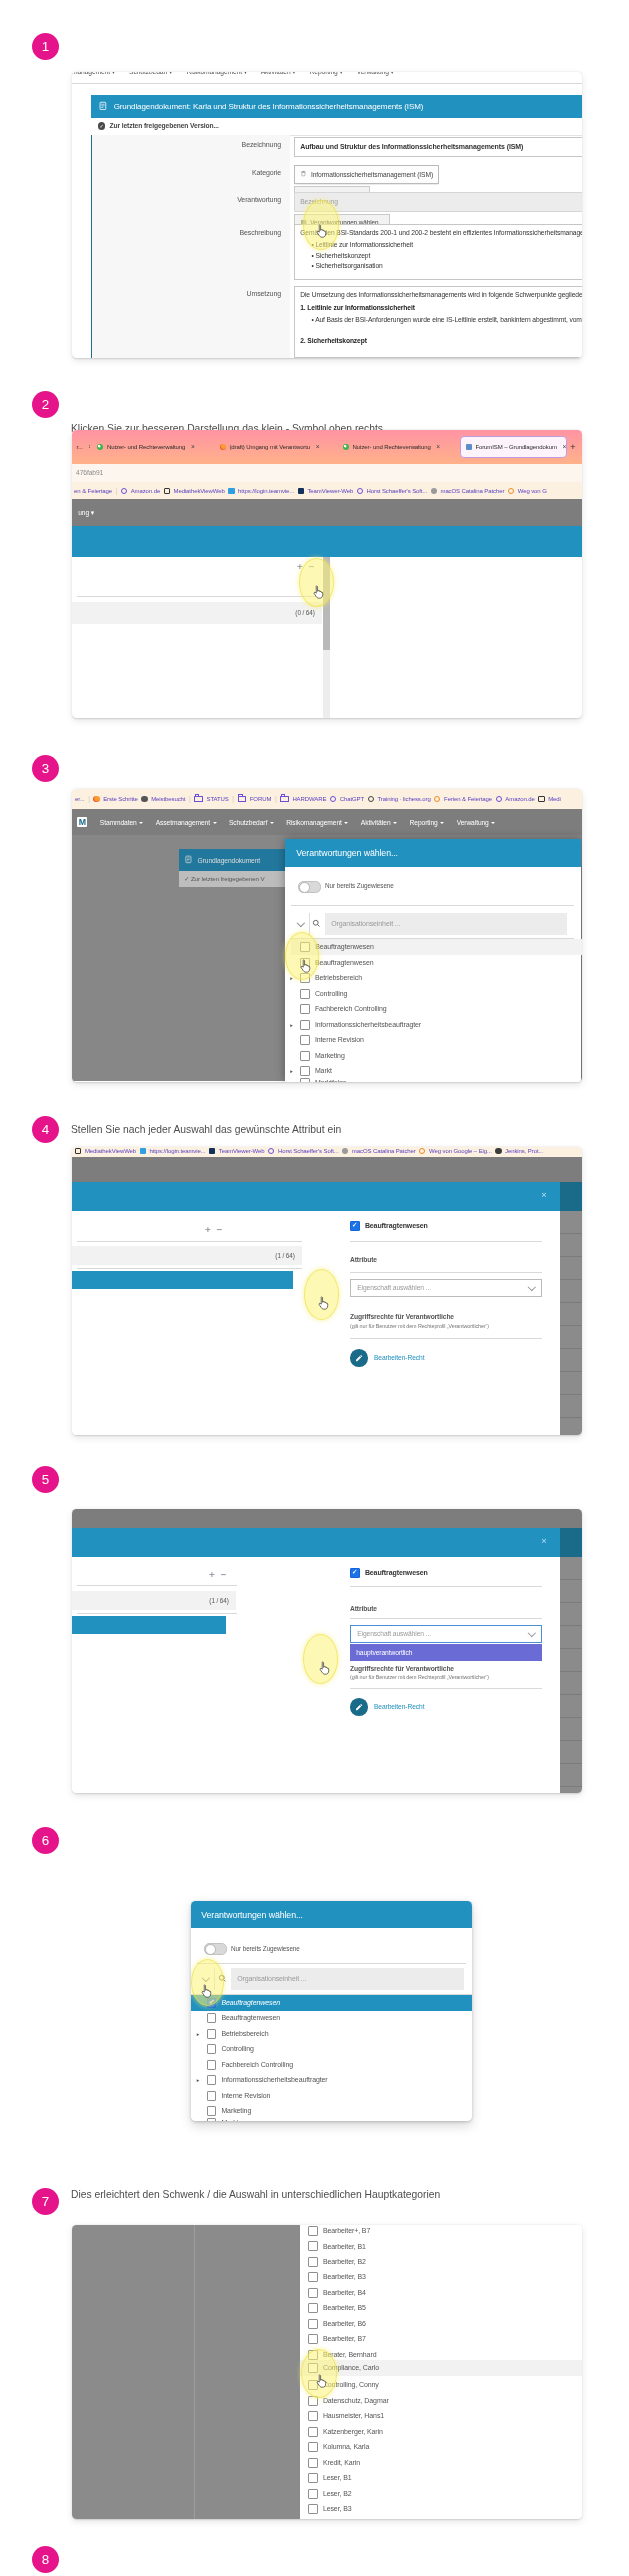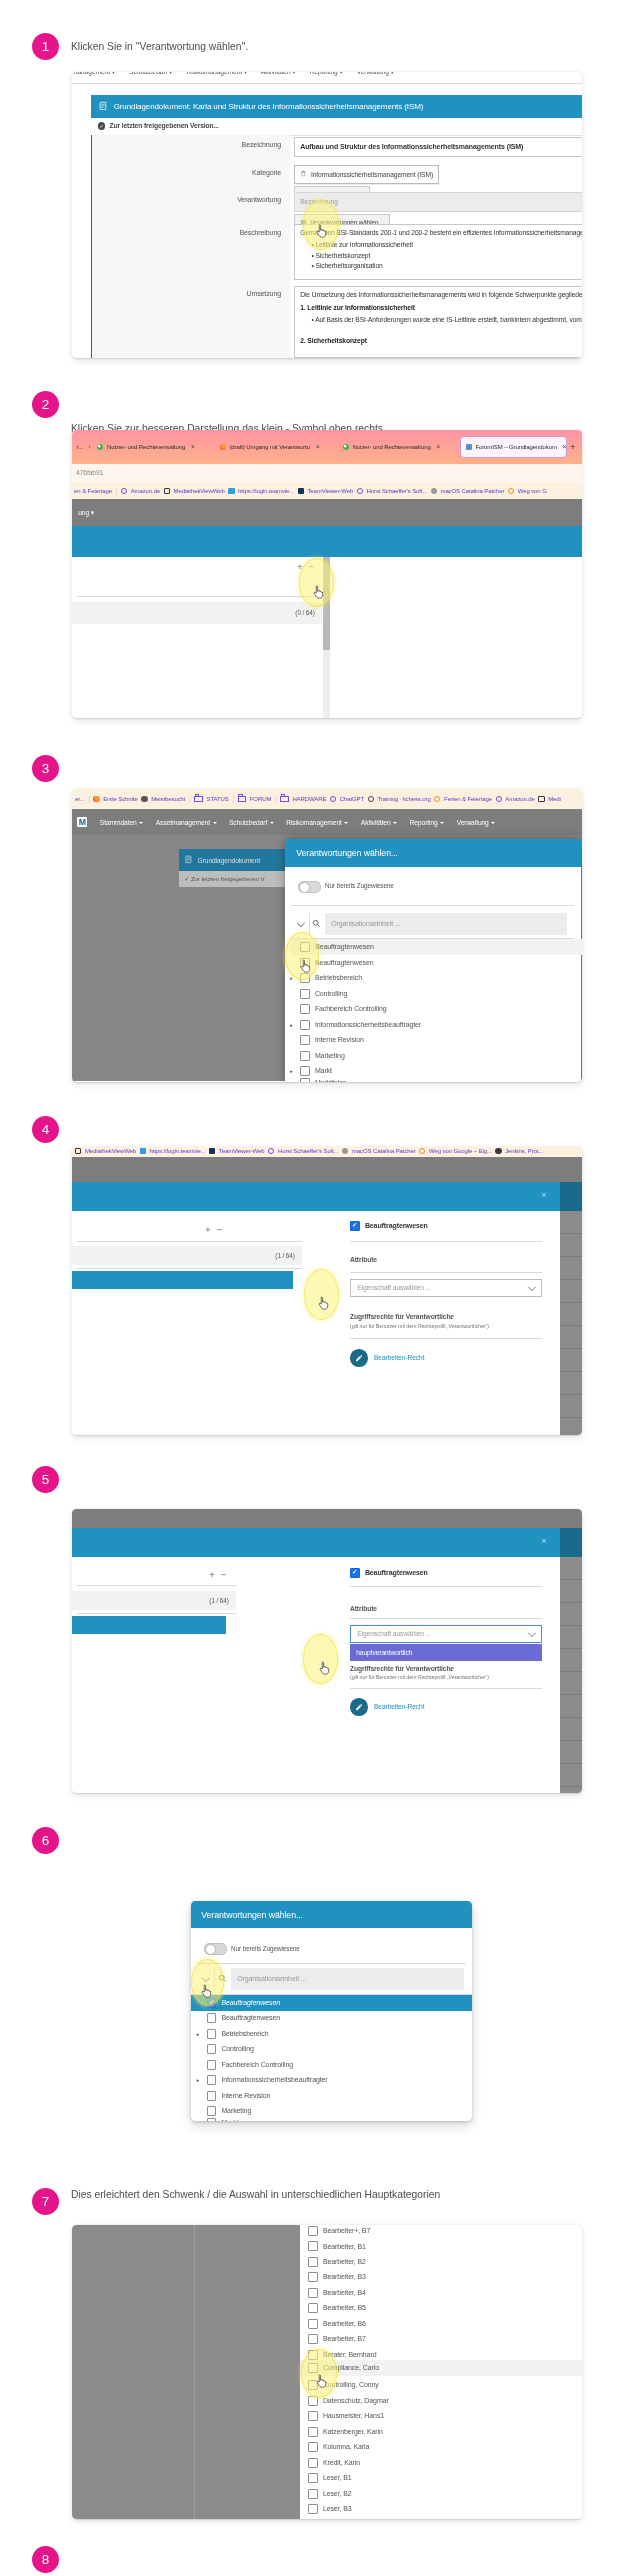--- a/index.html
+++ b/index.html
@@ -55,21 +55,20 @@
   .menuitem{display:flex;align-items:center;gap:2.6px;color:#fff;font-size:6.7px;}
   .menuitem .dn{width:0;height:0;border-left:2.1px solid transparent;border-right:2.1px solid transparent;border-top:2.1px solid #fff;margin-top:1px;}
   .mtitle{color:#fff;font-size:8.8px;}
 </style>
 </head>
 <body>
 
 <div id="page">
 
   <div class="circle" style="top:33px">1</div>
-  <div class="stext" style="top:38px;width:526px">Klicken Sie in ''Verantwortung wählen''.</div>
 
   <div class="card app" style="top:72px;height:286px">
     <div class="ab" style="left:0;top:-3.6px;width:510px;color:#555;font-size:6.7px;white-space:pre">management ▾        Schutzbedarf ▾        Risikomanagement ▾        Aktivitäten ▾        Reporting ▾        Verwaltung ▾</div>
     <div class="divl" style="left:0;top:11.3px;width:510px"></div>
     <div class="ab bluebar" style="left:18.5px;top:23px;width:492px;height:23px;display:flex;align-items:center;gap:6.2px;padding-left:7.2px">
       <span><svg viewBox="0 0 24 24" width="9.8" height="9.8">
             <rect x="5" y="3" width="14" height="18" rx="2" fill="none" stroke="#fff" stroke-width="2"></rect>
             <path d="M8 8h8M8 12h8M8 16h5" stroke="#fff" stroke-width="1.6"></path>
           </svg></span>
       <span class="mtitle" style="font-size:8px">Grundlagendokument: Karla und Struktur des Informationssicherheitsmanagements (ISM)</span>
@@ -331,20 +330,21 @@
         <span>Marktfolge</span>
       </div>
 
     <div class="hl" style="left:213px;top:143px;width:32px;height:46px"></div>
     <div class="cursor" style="left:227px;top:170px"><svg width="12.4" height="14.4" viewBox="0 0 24 28">
           <path d="M9 2c1 0 1.8.8 1.8 1.8v8.4l1.2-.3c.2-1.8 2.8-1.7 3 .1l.2 1.2c.4-1.3 2.5-1.1 2.7.3l.2 1c.5-1 2.3-.8 2.5.5.3 2 .6 4.6-.3 6.8-.9 2.2-2.3 3.9-5.8 3.9-3.1 0-4.8-1.1-6.2-3.1l-4-5.7c-1.2-1.7.9-3.5 2.5-2.2l1.4 1.2V3.8C7.2 2.8 8 2 9 2z" fill="#fff" stroke="#222" stroke-width="1.3" stroke-linejoin="round"></path>
         </svg></div>
   </div>
 
   <div class="circle" style="top:1116px">4</div>
+  <div class="stext" style="top:1121px;width:531px">Stellen Sie nach jeder Auswahl das gewünschte Attribut ein</div>
 
   <div class="card app" style="top:1147px;height:288px">
     <div class="ab bmrow" style="left:0;top:-3.1px;width:510px;height:13.4px;background:#fcf0e1;padding-left:3.1px;box-sizing:border-box;overflow:hidden">
       <span class="bicon" style="border-radius:1px;border:0.8px solid #333;box-sizing:border-box"></span>
         <span>MediathekViewWeb</span>
       <span class="bicon" style="border-radius:1px;background:#2e9fe0"></span>
         <span>https://login.teamvie...</span>
       <span class="bicon" style="border-radius:1px;background:#14315c"></span>
         <span>TeamViewer-Web</span>
       <span class="bicon" style="border:0.8px solid #6b4fd8;box-sizing:border-box"></span>

